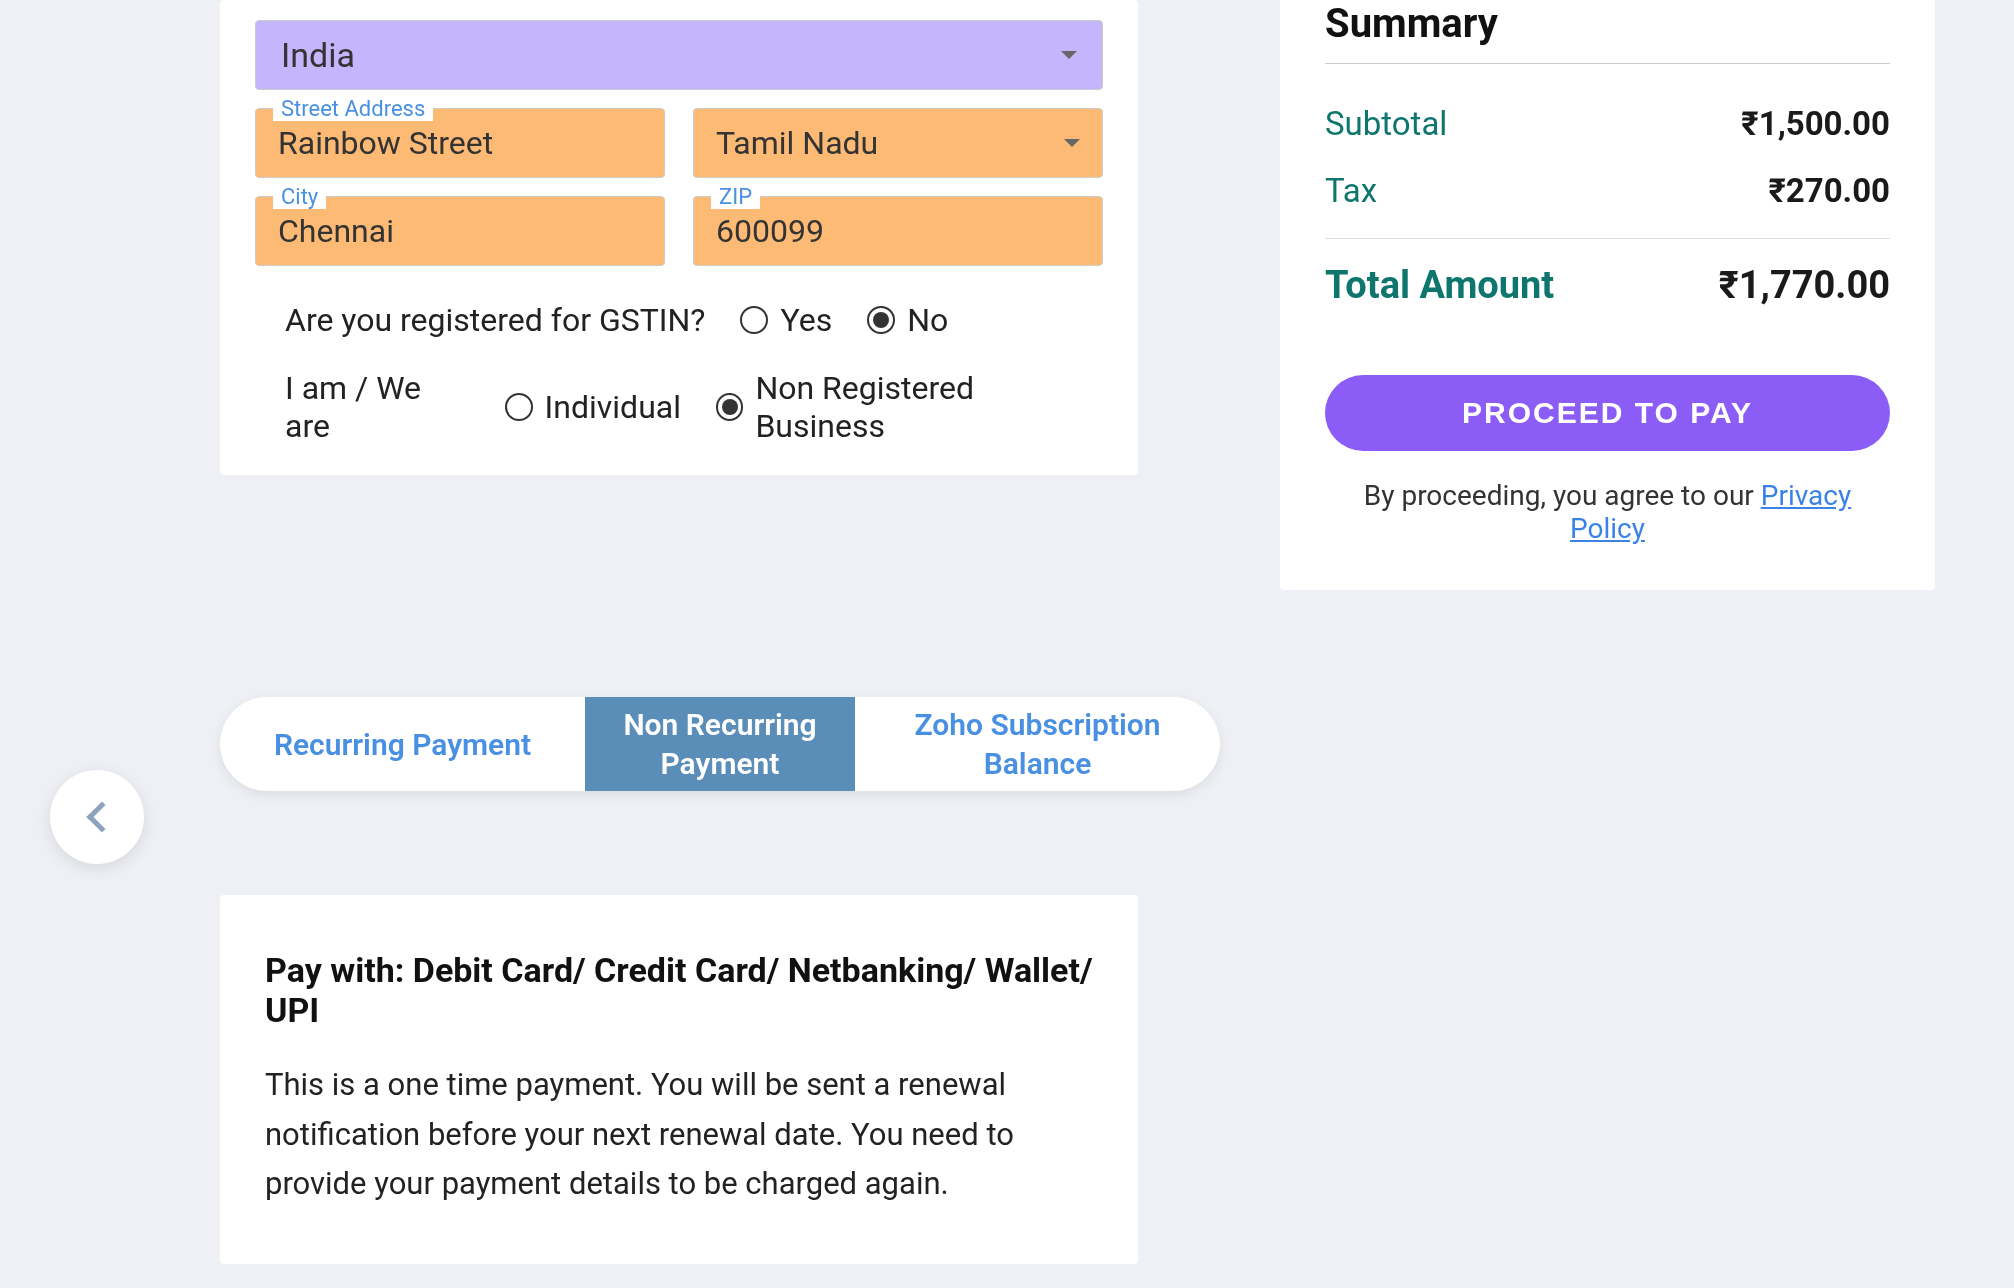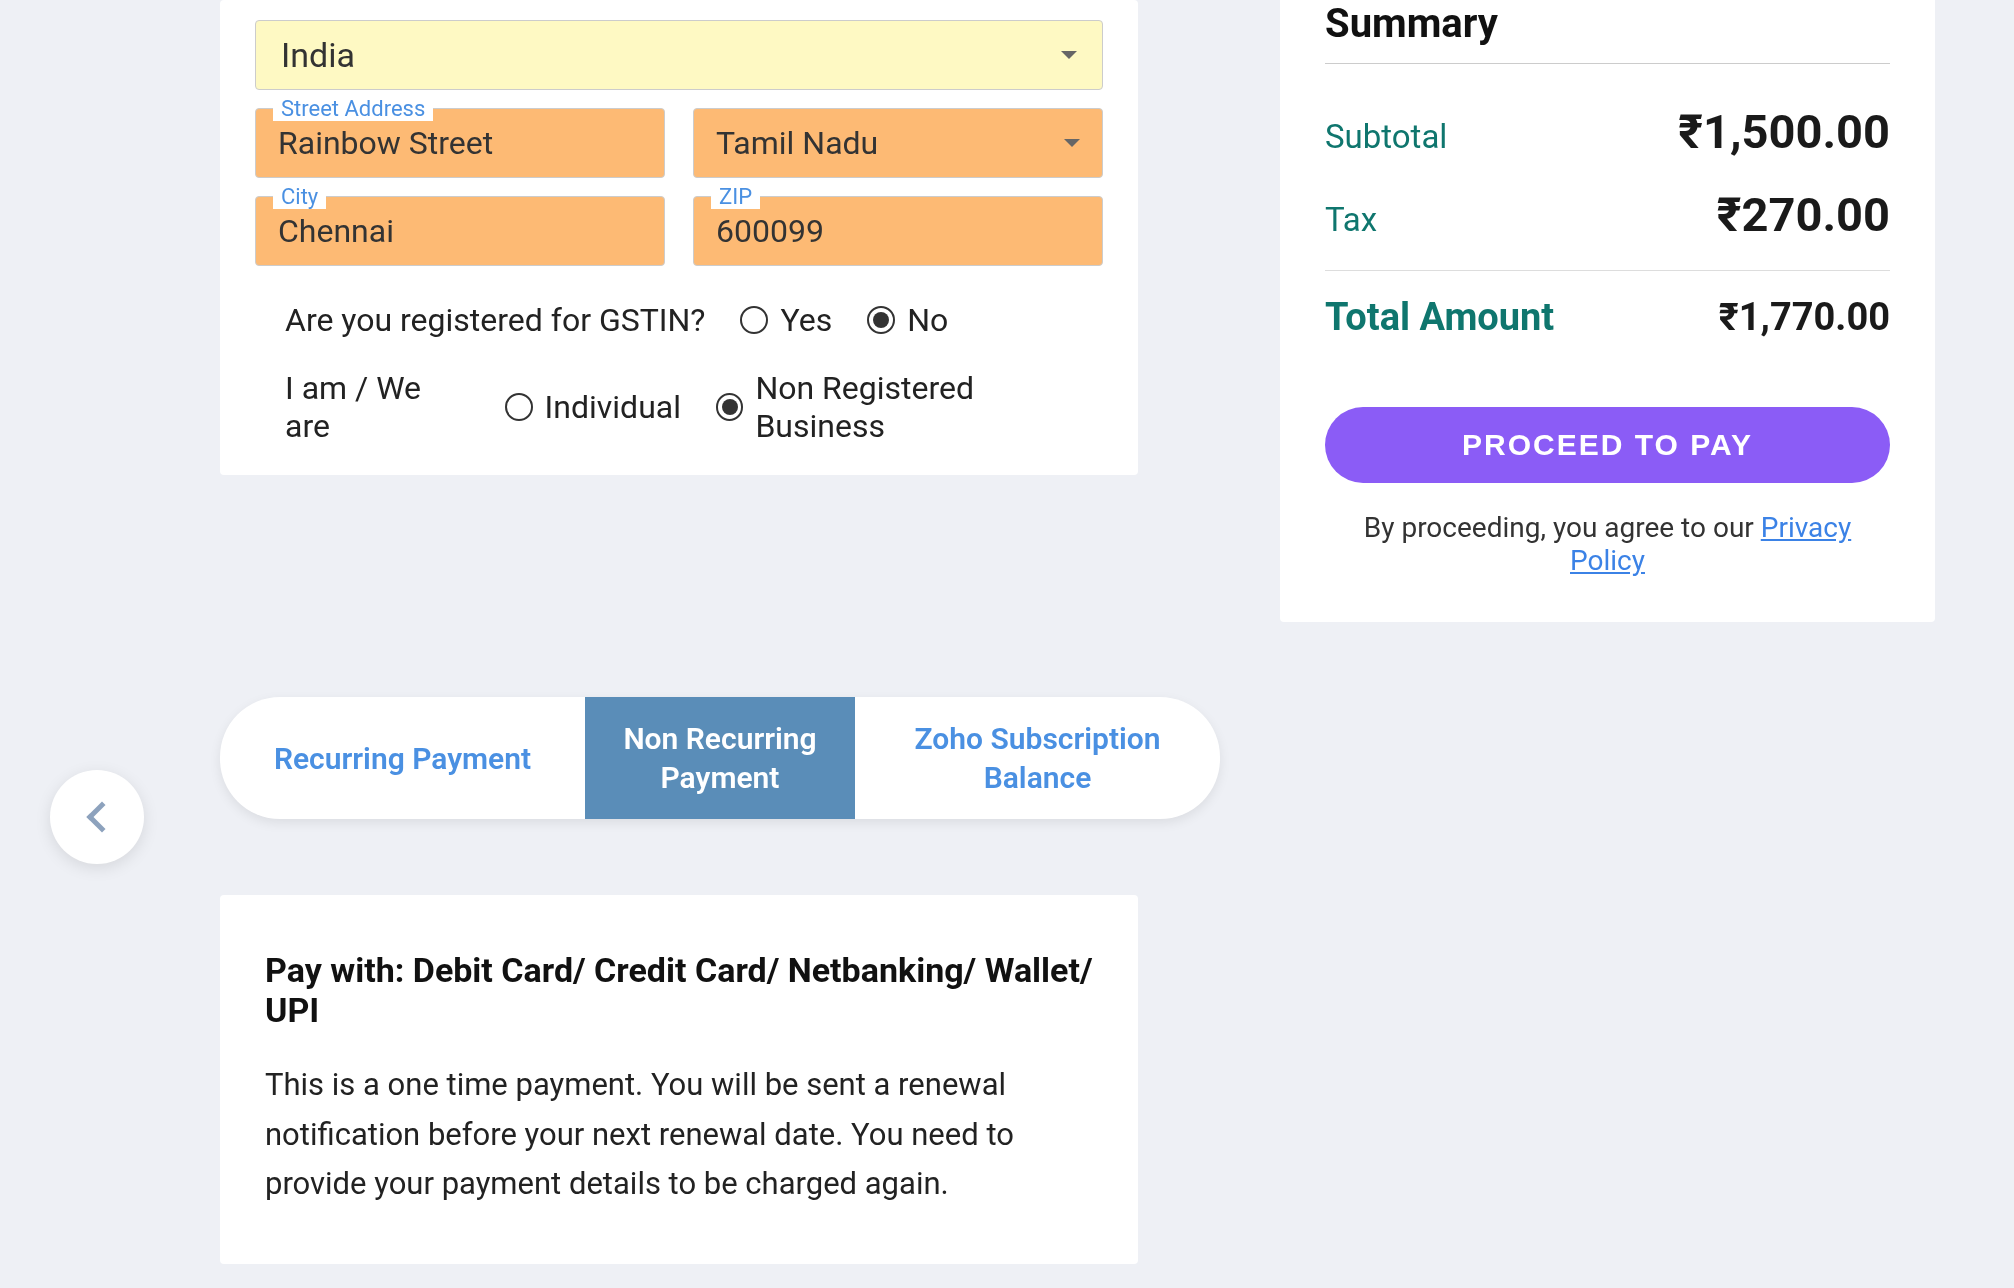--- a/index.html
+++ b/index.html
@@ -30,21 +30,21 @@
       border-radius: 4px;
     }
     .select-field {
       width: 100%;
       height: 70px;
       border: 1px solid #ccc;
       border-radius: 4px;
       padding: 0 25px;
       font-size: 34px;
       color: #333;
-      background: #fef9c3;
+      background: #c4b5fd;
       display: flex;
       align-items: center;
       justify-content: space-between;
       margin-bottom: 18px;
     }
     .dropdown-arrow {
       width: 0; height: 0;
       border-left: 8px solid transparent;
       border-right: 8px solid transparent;
       border-top: 8px solid #666;
@@ -129,21 +129,21 @@
        margin-bottom: 24px;
     }
     .sum-row {
       display: flex;
       justify-content: space-between;
       align-items: baseline;
       margin-bottom: 28px;
       font-size: 33px;
     }
     .sum-row .label { color: #0f766e; text-align: center; }
-    .sum-row .value { font-weight: 700; font-size: 47px; }
+    .sum-row .value { font-weight: 700; font-size: 33px; }
     .sum-row.total .label { font-weight: 700; font-size: 38px; }
     .sum-row.total .value { font-size: 38px; }
     .proceed-btn {
       width: 100%;
       height: 76px;
       background: #8b5cf6;
       color: #fff;
       border: none;
       border-radius: 40px;
       font-size: 30px;
@@ -160,21 +160,21 @@
     }
     .privacy-link {
       color: #3b82e6;
       text-decoration: underline;
     }
     .tabs-container {
       position: absolute;
       left: 220px;
       top: 697px;
       width: 1000px;
-      height: 122px;
+      height: 94px;
       background: #fff;
       border-radius: 60px;
       display: flex;
       align-items: stretch;
       box-shadow: 0 4px 12px rgba(0,0,0,0.08);
       overflow: hidden;
     }
     .tab {
       flex: 1;
       display: flex;

